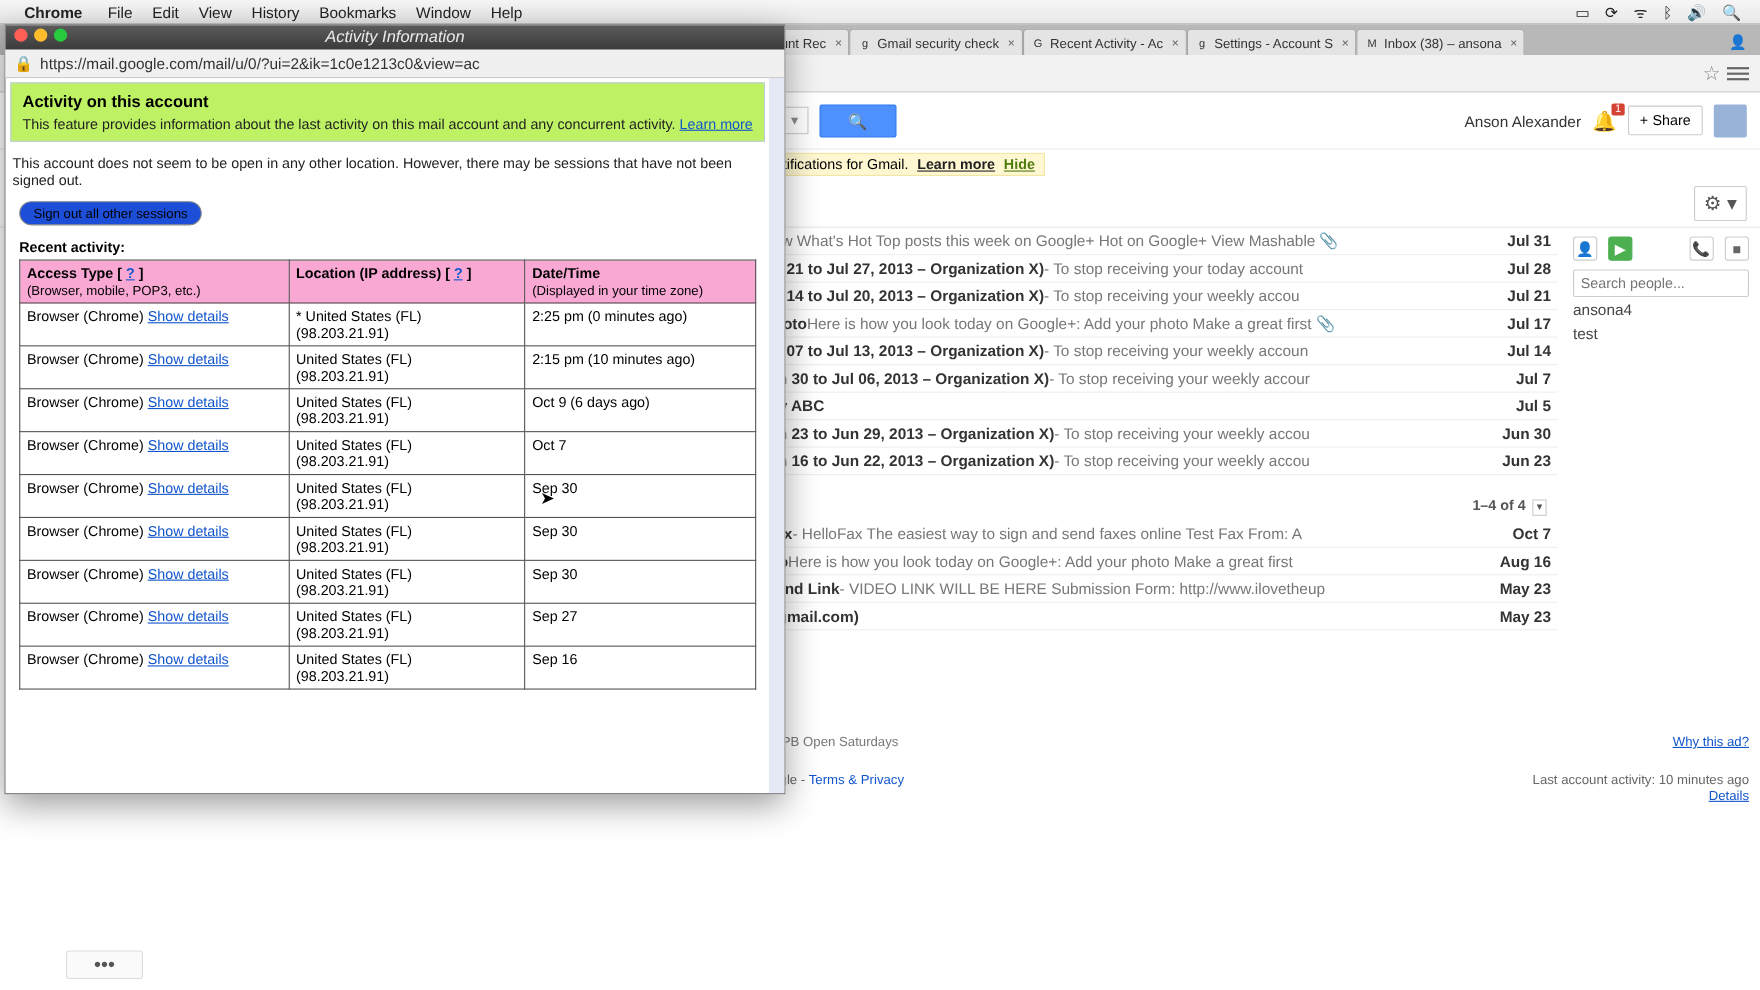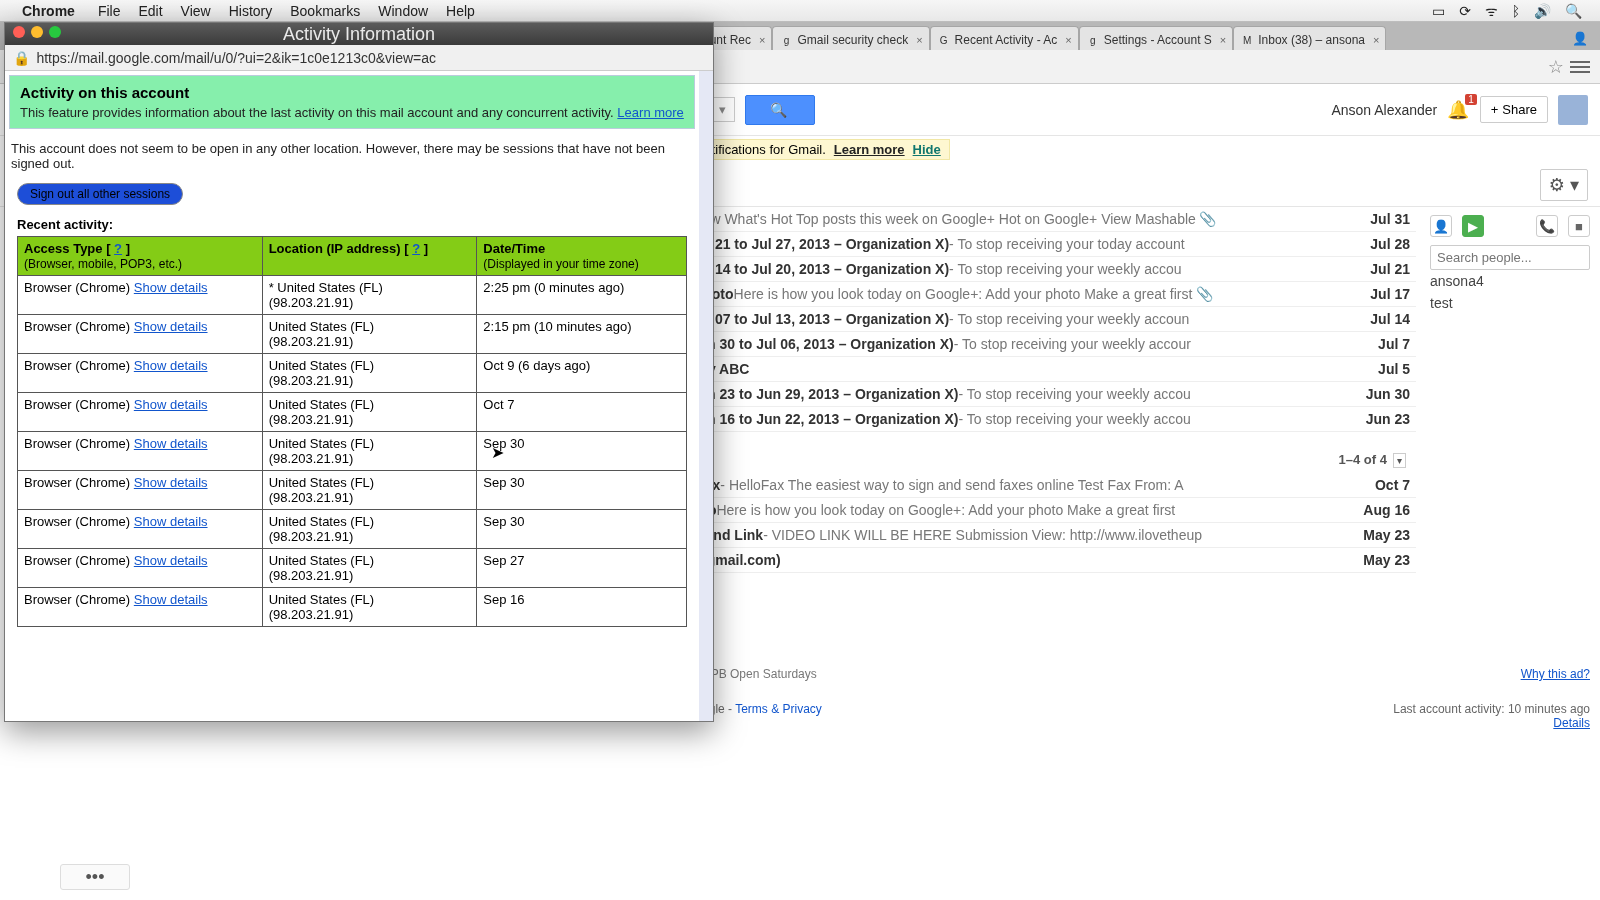--- a/index.html
+++ b/index.html
@@ -109,21 +109,21 @@
     display:flex;align-items:center;gap:10px;
     padding: 3px 12px 3px 660px;
     font-size:13px;
     background:#fff;
   }
   .notif-inner {
     background:#fef7d1;border:1px solid #f1e7a5;padding:2px 8px;
     display:flex;align-items:center;gap:8px;
   }
   .notif-inner .link{color:#222;font-weight:bold;text-decoration:underline;}
-  .notif-inner .hide{color:#0f766e;font-weight:bold;text-decoration:underline;}
+  .notif-inner .hide{color:#4d7c0f;font-weight:bold;text-decoration:underline;}
 
   
   .gmail-toolbar{
     height:44px;border-bottom:1px solid #e5e5e5;
     display:flex;align-items:center;padding:0 12px 0 660px;
     justify-content:flex-end;
   }
   .gear{font-size:18px;color:#555;border:1px solid #ccc;border-radius:2px;padding:4px 8px;}
 
   
@@ -191,61 +191,62 @@
     position:absolute;
     left:4px; top:22px;
     width:710px; height:700px;
     background:#fff;
     border:1px solid #777;
     box-shadow: 0 10px 30px rgba(0,0,0,0.4);
     display:flex;flex-direction:column;
   }
   .popup-titlebar{
     height:22px;background:linear-gradient(#5b5b5b,#3b3b3b);
-    color:#eaeaea;font-size:18px;text-align:center;line-height:22px;
+    color:#eaeaea;font-size:15px;text-align:center;line-height:22px;
     position:relative;
+    font-style:italic;
   }
   .traffic{position:absolute;left:8px;top:3px;display:flex;gap:6px;}
   .traffic span{width:12px;height:12px;border-radius:50%;}
   .tl-r{background:#ff5f56;} .tl-y{background:#ffbd2e;} .tl-g{background:#27c93f;}
   .popup-url{
     height:26px;background:#f0f0f0;border-bottom:1px solid #ccc;
     display:flex;align-items:center;padding:0 8px;gap:6px;font-size:14px;color:#333;
   }
   .lock-icon{color:#3c8b3c;font-size:14px;}
   .popup-body{
     flex:1;overflow:auto;padding:0;
     border-right:14px solid #e5e8f5;
     position:relative;
   }
   .popup-body::after{
     content:"";position:absolute;right:-14px;top:0;width:14px;height:40%;
     background:#5a6ea8;border-radius:6px;
   }
   .blue-box{
-    background:#86efac;border:1px solid #bcd;
+    background:#bef264;border:1px solid #bcd;
     margin:4px;padding:8px 10px;
   }
   .blue-box h2{font-size:15px;color:#000;margin-bottom:4px;}
   .blue-box p{font-size:13px;color:#222;}
   .link{color:#1155cc;text-decoration:underline;cursor:pointer;}
   .body-text{padding:8px 6px;font-size:13px;color:#222;}
   .signout-btn{
     margin:4px 12px;padding:3px 12px;border:1px solid #888;border-radius:12px;
     background:#1d4ed8;font-size:12px;display:inline-block;
   }
   .recent-h{padding:8px 12px 4px;font-weight:bold;font-size:13px;}
   table.activity{
     border-collapse:collapse;width:calc(100% - 24px);margin:0 12px 8px;
     font-size:13px;
   }
   table.activity th, table.activity td{
     border:1px solid #555;padding:4px 6px;text-align:left;vertical-align:top;
   }
-  table.activity th{background:#84cc16;font-weight:bold;}
+  table.activity th{background:#f9a8d4;font-weight:bold;}
   .qmark{color:#1155cc;}
   .sub{font-weight:normal;font-size:12px;}
   .cursor{position:absolute;left:486px;top:420px;font-size:16px;color:#000;pointer-events:none;}
 </style>
 </head>
 <body>
 
 <div class="mac-menubar">
   <span class="apple"></span>
   <span class="app-name">Chrome</span>
@@ -388,21 +389,21 @@
           <span class="prev"> - HelloFax The easiest way to sign and send faxes online Test Fax From: A</span>
           <span class="date">Oct 7</span>
         </div>
         <div class="mail-row">
           <span class="subject-frag">le photo</span>
           <span class="prev"> Here is how you look today on Google+: Add your photo Make a great first</span>
           <span class="date">Aug 16</span>
         </div>
         <div class="mail-row">
           <span class="subject-frag">ocess and Link</span>
-          <span class="prev"> - VIDEO LINK WILL BE HERE Submission View: http://www.ilovetheup</span>
+          <span class="prev"> - VIDEO LINK WILL BE HERE Submission Form: http://www.ilovetheup</span>
           <span class="date">May 23</span>
         </div>
         <div class="mail-row">
           <span class="subject-frag">2013@gmail.com)</span>
           <span class="date">May 23</span>
         </div>
       </div>
     <div class="right-col">
       <div class="hangouts-icons">
         <span class="hg-i">👤</span>

